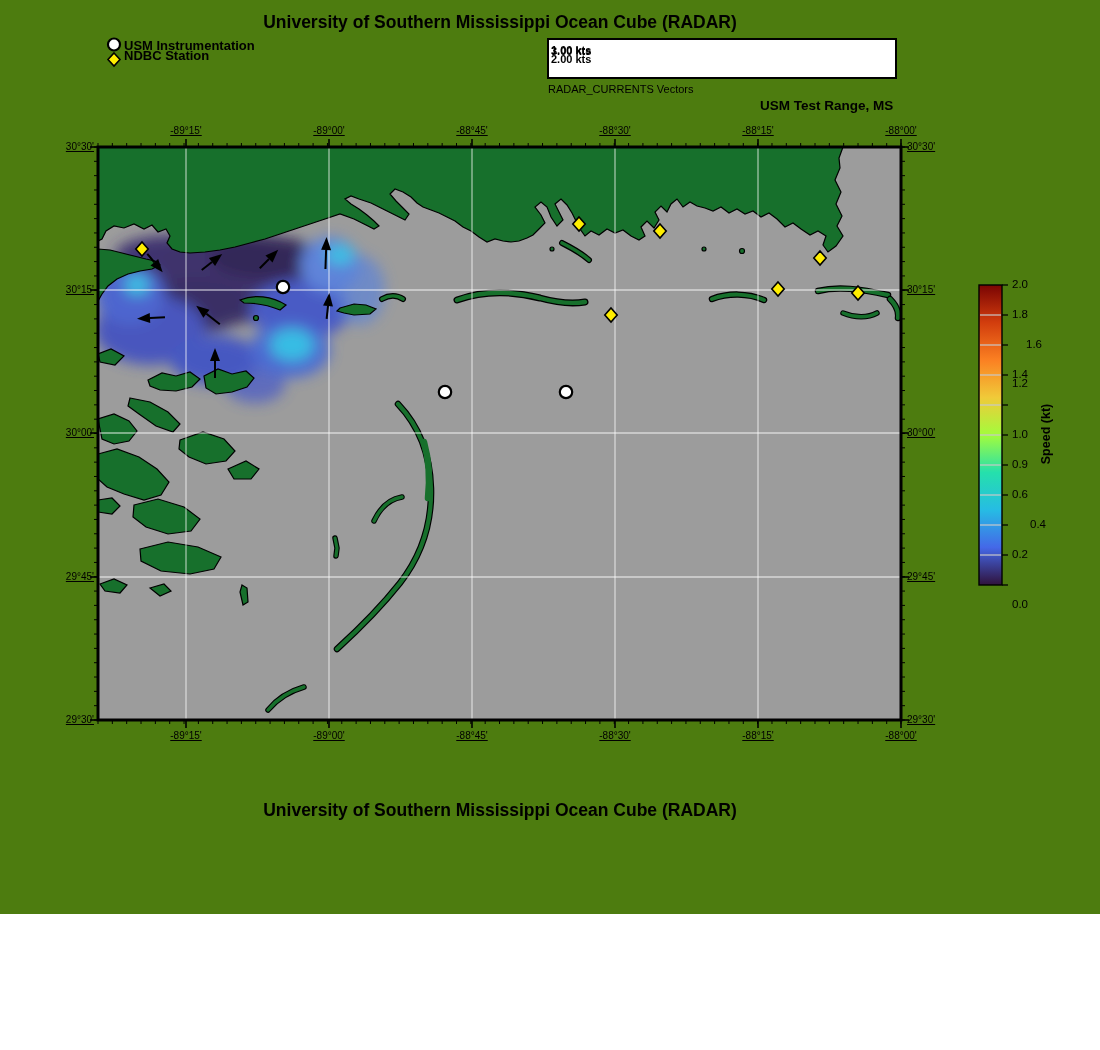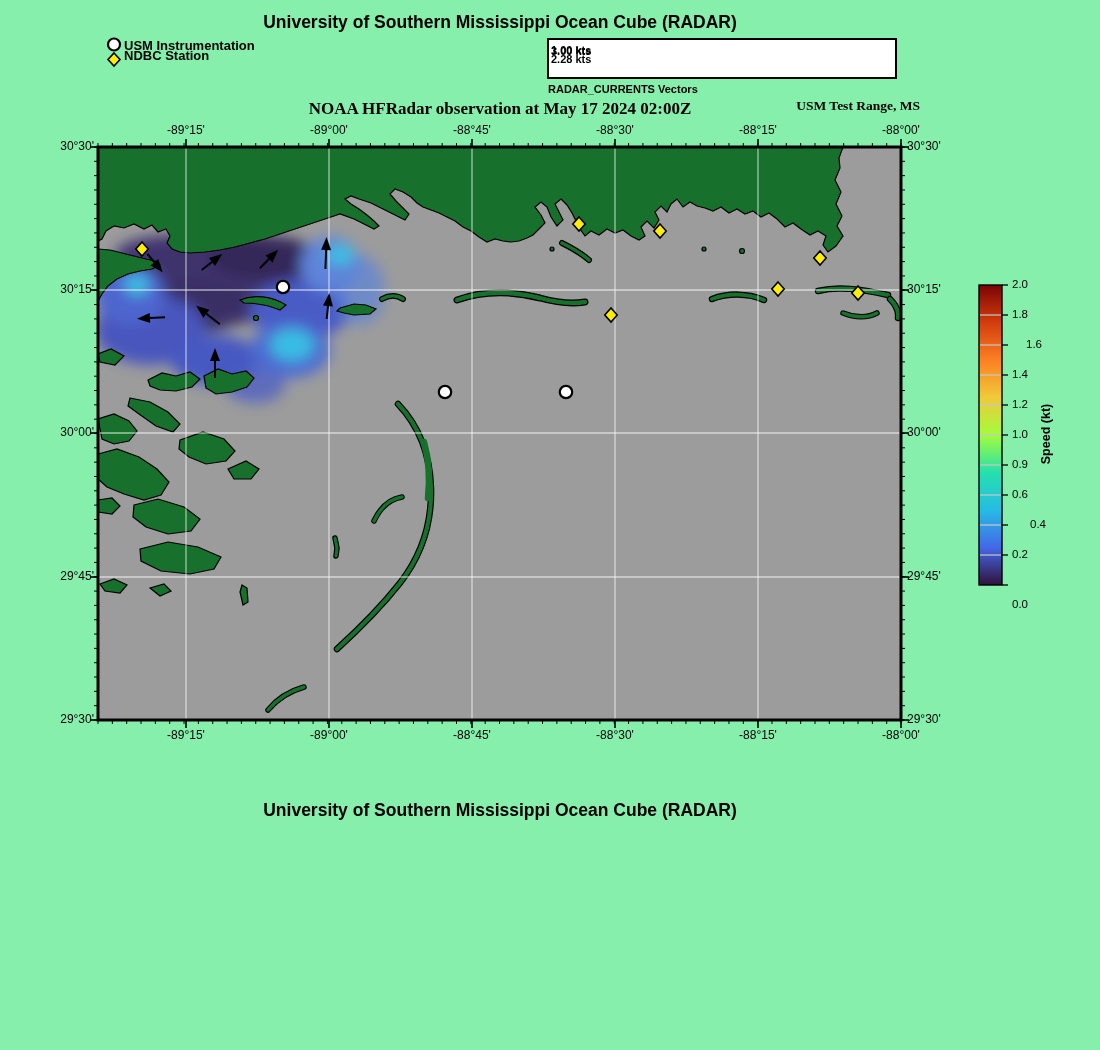--- a/index.html
+++ b/index.html
@@ -1,30 +1,30 @@
 <!DOCTYPE html>
 <html style="--land: #17702c; --water: #9c9c9c; --grid: rgba(255,255,255,0.6); --ndbc: #ffee00; --usm: #ffffff;"><head>
 <meta charset="utf-8">
 <style>
   html,body{margin:0;padding:0;background:#fff;}
-  #page{position:relative;width:1100px;height:1050px;background:#86efac;overflow:hidden;
+  #page{position:relative;width:1100px;height:914px;background:#4d7c0f;overflow:hidden;
         font-family:"Liberation Sans","DejaVu Sans",sans-serif;color:#000;}
   .abs{position:absolute;}
   .title{font-weight:bold;font-size:17.5px;text-align:center;}
   #title-top{left:100px;top:12px;width:800px;}
   #title-bottom{left:100px;top:800px;width:800px;}
   #obs-title{left:150px;top:99px;width:700px;text-align:center;
              font-family:"Liberation Serif","DejaVu Serif",serif;font-weight:bold;font-size:17px;}
-  #range-label{left:760px;top:98px;width:160px;text-align:right;
-             font-family:Liberation Serif, serif;font-weight:bold;font-size:13.5px;}
-  #vectors-caption{left:548px;top:83px;font-weight:bold;font-size:11px;}
+  #range-label{left:760px;top:98px;width:160px;text-align:left;
+             font-family:Liberation Sans, sans-serif;font-weight:bold;font-size:13.5px;}
+  #vectors-caption{left:548px;top:83px;font-weight:normal;font-size:11px;}
   .legend-row{position:absolute;left:124px;font-weight:bold;font-size:13px;}
   #scalebox{left:547px;top:38px;width:346px;height:37px;border:2.5px solid #000;background:#fff;}
   .scale-label{position:absolute;font-weight:bold;font-size:11px;left:551px;}
-  .axlab{position:absolute;font-size:12px;line-height:13px;}
+  .axlab{position:absolute;font-size:10px;line-height:13px;text-decoration:underline;}
   .cblab{position:absolute;font-size:11.5px;line-height:13px;}
   #cb-title{left:1006px;top:427px;width:80px;text-align:center;font-weight:bold;font-size:12.5px;
             transform:rotate(-90deg);transform-origin:center;}
   svg{position:absolute;left:0;top:0;}
   .gridline{stroke:var(--grid);stroke-width:1.3;fill:none;}
   .tickmaj{stroke:#000;stroke-width:1.6;}
   .tickmin{stroke:#000;stroke-width:1;}
   .land{fill:var(--land);stroke:#000;stroke-width:1.2;}
   .isl-blk{fill:none;stroke:#000;stroke-linecap:round;}
   .isl-grn{fill:none;stroke:var(--land);stroke-linecap:round;}
@@ -460,26 +460,25 @@
   <div class="legend-row" style="top:38px;">
     <span>USM Instrumentation</span>
   </div>
   <div class="legend-row" style="top:48px;">
     <span>NDBC Station</span>
   </div>
 
   <div class="abs" id="scalebox"></div>
   <div id="scalebox-labels">
       <div class="scale-label" style="top: 43.5px; position: absolute;">1.00 kts</div>
-      <div class="scale-label" style="top: 53.2px; position: absolute;">2.28 kts</div>
+      <div class="scale-label" style="top: 53.2px; position: absolute;">2.00 kts</div>
       <div class="scale-label" style="top: 45px; position: absolute;">3.00 kts</div>
     </div>
   <div class="abs" id="vectors-caption">RADAR_CURRENTS Vectors</div>
 
-  <div class="abs" id="obs-title">NOAA HFRadar observation at May 17 2024 02:00Z</div>
   <div class="abs" id="range-label">USM Test Range, MS</div>
 
   <div id="axis-labels">
       <div class="axlab" style="left: 156px; top: 124px; width: 60px; text-align: center; position: absolute;">-89°15'</div>
       <div class="axlab" style="left: 156px; top: 729px; width: 60px; text-align: center; position: absolute;">-89°15'</div>
       <div class="axlab" style="left: 299px; top: 124px; width: 60px; text-align: center; position: absolute;">-89°00'</div>
       <div class="axlab" style="left: 299px; top: 729px; width: 60px; text-align: center; position: absolute;">-89°00'</div>
       <div class="axlab" style="left: 442px; top: 124px; width: 60px; text-align: center; position: absolute;">-88°45'</div>
       <div class="axlab" style="left: 442px; top: 729px; width: 60px; text-align: center; position: absolute;">-88°45'</div>
       <div class="axlab" style="left: 585px; top: 124px; width: 60px; text-align: center; position: absolute;">-88°30'</div>
@@ -499,21 +498,21 @@
       <div class="axlab" style="left: 40px; top: 713px; width: 54px; text-align: right; position: absolute;">29°30'</div>
       <div class="axlab" style="left: 907px; top: 713px; width: 54px; text-align: left; position: absolute;">29°30'</div>
     </div>
   <div id="cb-labels">
       <div class="cblab" style="left: 1012px; top: 598px; width: 30px; position: absolute;">0.0</div>
       <div class="cblab" style="left: 1012px; top: 548px; width: 30px; position: absolute;">0.2</div>
       <div class="cblab" style="left: 1012px; top: 518px; width: 30px; position: absolute; margin-left: 18px;">0.4</div>
       <div class="cblab" style="left: 1012px; top: 488px; width: 30px; position: absolute;">0.6</div>
       <div class="cblab" style="left: 1012px; top: 458px; width: 30px; position: absolute;">0.9</div>
       <div class="cblab" style="left: 1012px; top: 428px; width: 30px; position: absolute;">1.0</div>
-      <div class="cblab" style="left: 1012px; top: 398px; width: 30px; position: absolute;">1.2</div>
+      <div class="cblab" style="left: 1012px; top: 377px; width: 30px; position: absolute;">1.2</div>
       <div class="cblab" style="left: 1012px; top: 368px; width: 30px; position: absolute;">1.4</div>
       <div class="cblab" style="left: 1012px; top: 338px; width: 30px; position: absolute; text-align: right;">1.6</div>
       <div class="cblab" style="left: 1012px; top: 308px; width: 30px; position: absolute;">1.8</div>
       <div class="cblab" style="left: 1012px; top: 278px; width: 30px; position: absolute;">2.0</div>
     </div>
   <div class="abs" id="cb-title">Speed (kt)</div>
 
   <div class="abs title" id="title-bottom">University of Southern Mississippi Ocean Cube (RADAR)</div>
 </div>
 

